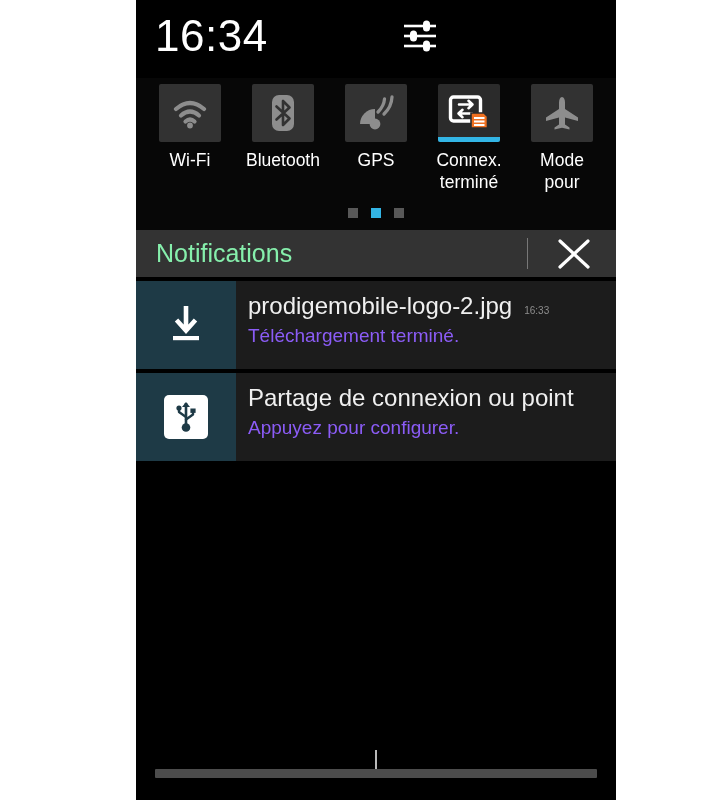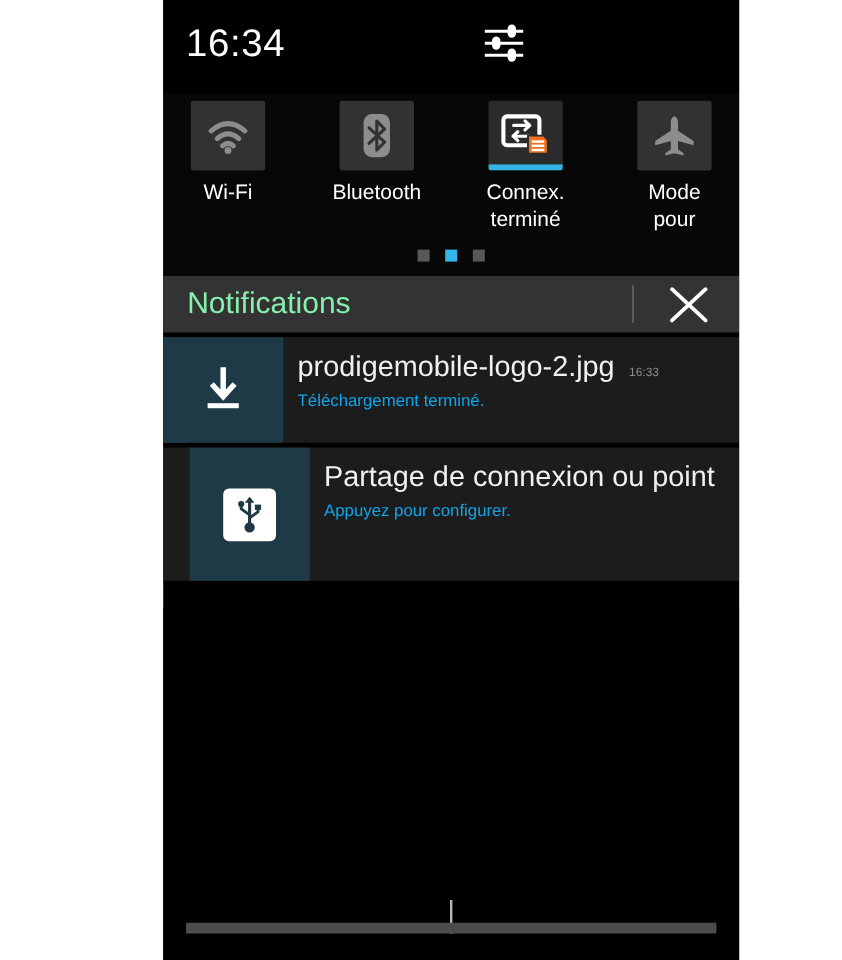--- a/index.html
+++ b/index.html
@@ -31,21 +31,21 @@
   .statusbar {
     position: relative;
     height: 78px;
     background: #000000;
   }
   .clock {
     position: absolute;
     left: 19px;
     top: 6px;
     color: #ffffff;
-    font-size: 32px;
+    font-size: 44px;
     font-weight: 300;
     letter-spacing: 0.5px;
     line-height: 60px;
     font-family: "Liberation Sans", sans-serif;
   }
   .settings-icon {
     position: absolute;
     left: 264px;
     top: 16px;
     width: 40px;
@@ -160,21 +160,21 @@
     height: 4px;
     background: #000000;
   }
   .notif-row {
     display: flex;
     background: #1c1c1c;
     cursor: pointer;
     position: relative;
   }
   .notif-row.row-download { height: 88px; }
-  .notif-row.row-usb      { height: 111px; padding-left: 22px; }
+  .notif-row.row-usb      { height: 88px; }
 
   .notif-iconcol {
     width: 100px;
     flex: 0 0 100px;
     background: #1e3a46;
     display: flex;
     align-items: center;
     justify-content: center;
   }
   .notif-body {
@@ -194,22 +194,22 @@
     font-weight: 400;
   }
   .notif-time {
     color: #8d8d8d;
     font-size: 10px;
     margin-left: 12px;
     white-space: nowrap;
     font-weight: 400;
   }
   .notif-sub {
-    color: #0ea5e9;
-    font-size: 14px;
+    color: #8b5cf6;
+    font-size: 19px;
     margin-top: 5px;
     white-space: nowrap;
     font-weight: 400;
   }
 
   .usb-badge {
     width: 44px;
     height: 44px;
     background: #ffffff;
     border-radius: 5px;
@@ -286,20 +286,34 @@
       <div class="toggle-tile">
         <svg width="34" height="40" viewBox="0 0 34 40">
           <rect x="6" y="2" width="22" height="36" rx="7" fill="#8d8d8d"></rect>
           <path d="M17 8 L17 32 M17 8 L23.5 14.5 L10.5 26.5 M17 32 L23.5 25.5 L10.5 13.5" fill="none" stroke="#323232" stroke-width="2.6" stroke-linecap="round" stroke-linejoin="round"></path>
         </svg>
 
       </div>
       <div class="toggle-label">Bluetooth</div>
     </div>
 
+    <div class="toggle">
+      <div class="toggle-tile">
+        <svg width="40" height="38" viewBox="0 0 40 38">
+          <path d="M4 30 A15 15 0 0 1 19 15 L19 30 Z" fill="#8d8d8d"></path>
+          <circle cx="19" cy="30" r="5.4" fill="#8d8d8d"></circle>
+          <g fill="none" stroke="#8d8d8d" stroke-width="3.3" stroke-linecap="round">
+            <path d="M22 18 Q28 12 28.5 5"></path>
+            <path d="M28 20 Q35.5 13 36 3"></path>
+          </g>
+        </svg>
+
+      </div>
+      <div class="toggle-label">GPS</div>
+    </div>
 
     <div class="toggle active">
       <div class="toggle-tile">
         <svg width="44" height="40" viewBox="0 0 44 40">
           <rect x="3.5" y="4" width="30" height="24" rx="3" fill="none" stroke="#ffffff" stroke-width="3.4"></rect>
           <path d="M12 11.5 L25.5 11.5 M21.5 7.8 L25.5 11.5 L21.5 15.2" fill="none" stroke="#ffffff" stroke-width="2.6" stroke-linecap="round" stroke-linejoin="round"></path>
           <path d="M25 20.5 L11.5 20.5 M15.5 16.8 L11.5 20.5 L15.5 24.2" fill="none" stroke="#ffffff" stroke-width="2.6" stroke-linecap="round" stroke-linejoin="round"></path>
           <path d="M24 20 L37 20 L40.5 23.5 L40.5 35 L24 35 Z" fill="#f07020" stroke="#2b2b2b" stroke-width="1.6"></path>
           <g fill="#ffffff">
             <rect x="27" y="24" width="10.5" height="2"></rect>

